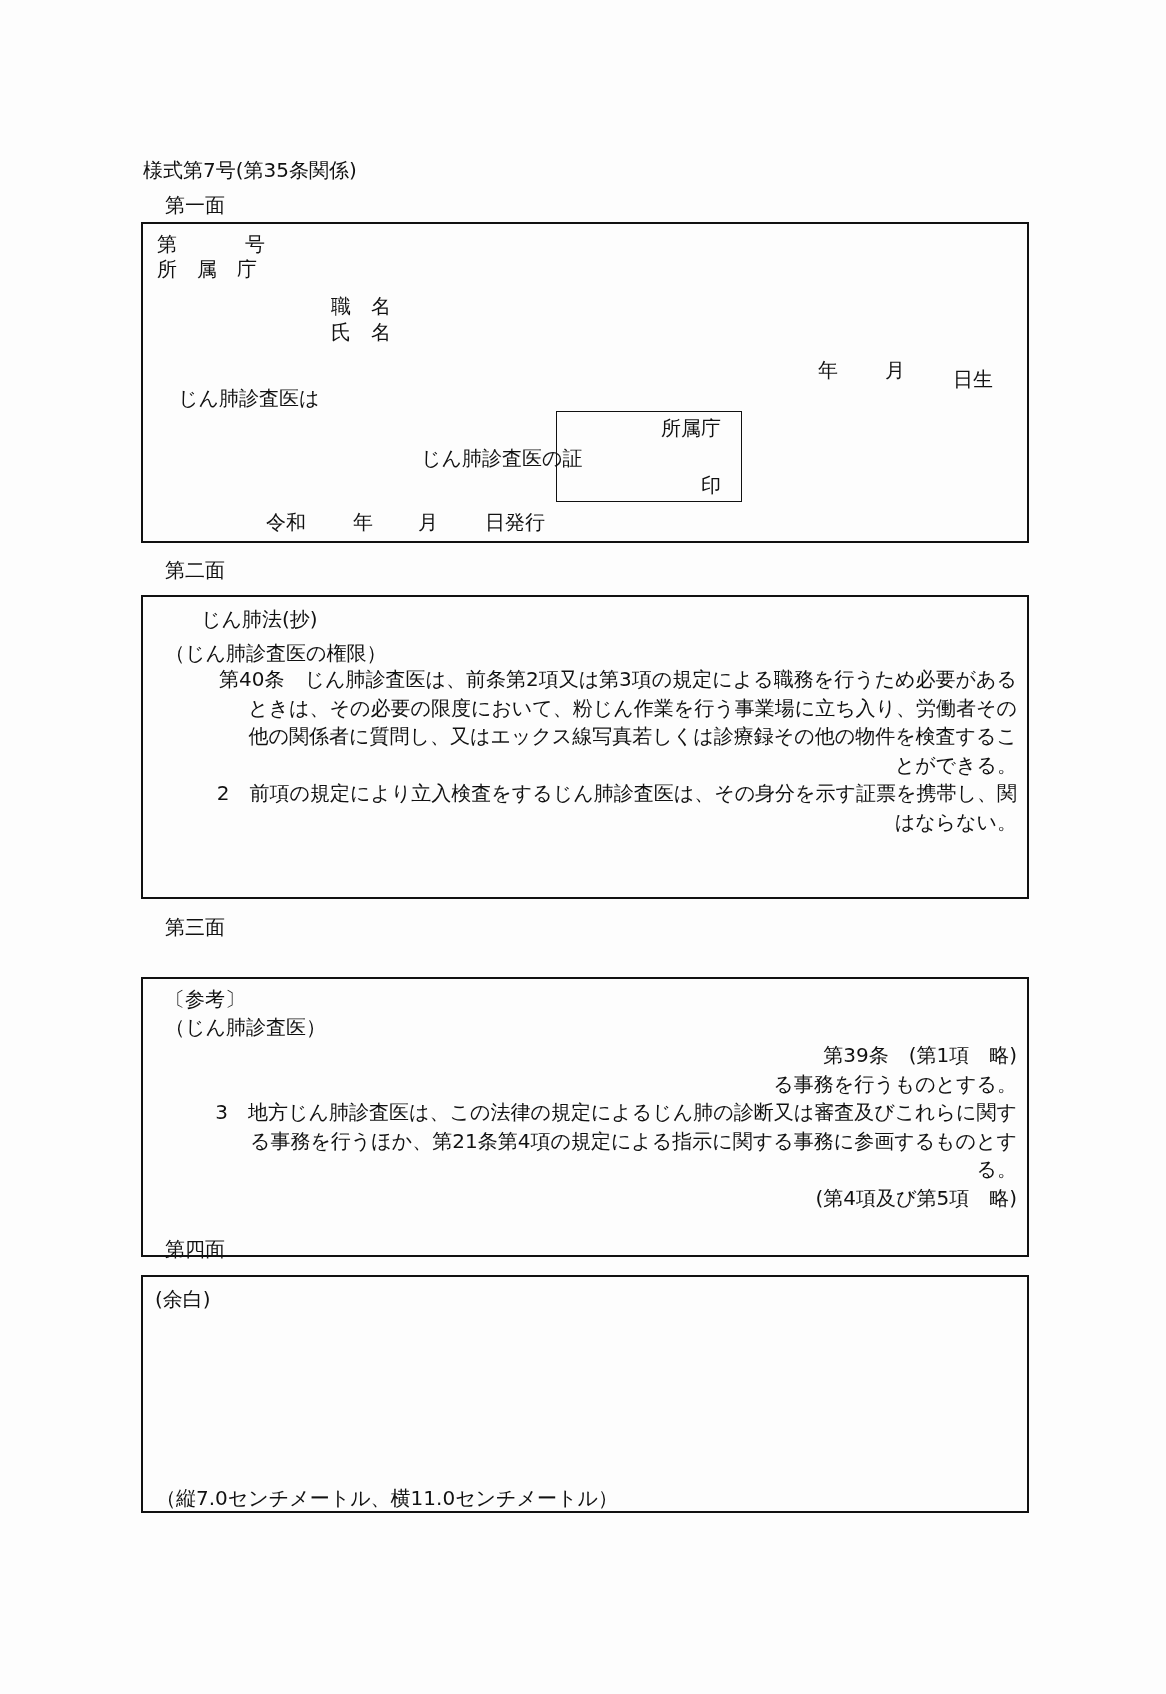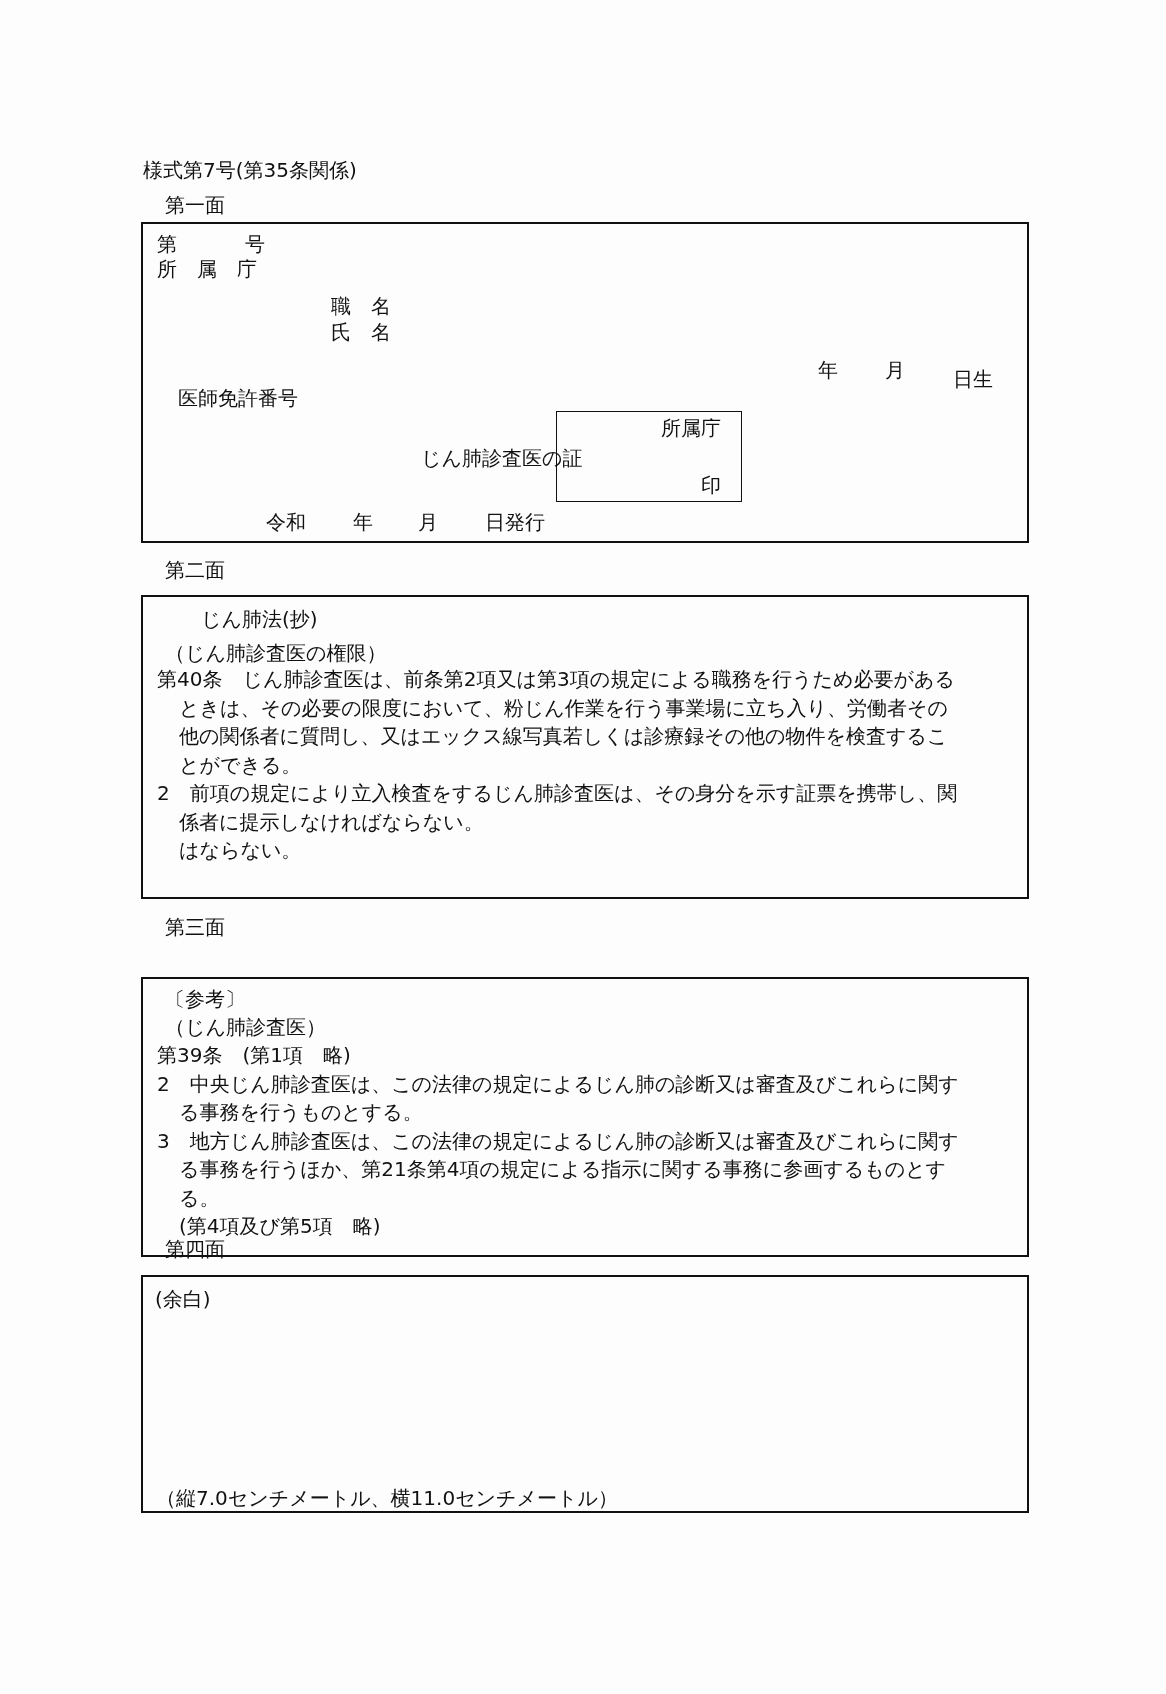--- a/index.html
+++ b/index.html
@@ -3,42 +3,42 @@
 <meta charset="utf-8">
 <style>
   html, body { margin:0; padding:0; }
   body {
     width:1166px; height:1694px; background:#fdfdfd; position:relative;
     font-family:"DejaVu Sans", "Liberation Sans", sans-serif;
     color:#111; font-size:20px; line-height:28.5px;
   }
   .abs { position:absolute; white-space:nowrap; }
   .box { position:absolute; border:2px solid #111; box-sizing:border-box; }
-  .para { position:absolute; left:14px; right:10px; }
+  .para { position:absolute; left:14px; right:10px;text-align:right; }
   .para .line { display:block; height:28.5px; white-space:nowrap; }
   .indent1 { padding-left:22px; }
 </style>
 </head>
 <body>
 
 <div class="abs" style="left:143px; top:156px;">様式第7号(第35条関係)</div>
 
 <div class="abs" style="left:165px; top:191px;">第一面</div>
 <div class="box" style="left:141px; top:222px; width:888px; height:321px;">
   <div class="abs" style="left:14px; top:6px;">第</div>
   <div class="abs" style="left:102px; top:6px;">号</div>
   <div class="abs" style="left:14px; top:31px;">所　属　庁</div>
   <div class="abs" style="left:188px; top:68px;">職　名</div>
   <div class="abs" style="left:188px; top:94px;">氏　名</div>
 
   <div class="abs" style="left:675px; top:132px;">年</div>
   <div class="abs" style="left:742px; top:132px;">月</div>
   <div class="abs" style="left:810px; top:132px;margin-top:9px;">日生</div>
 
-  <div class="abs" style="left:35px; top:160px;">医師免許番号</div>
+  <div class="abs" style="left:35px; top:160px;">じん肺診査医は</div>
 
   <div class="abs" style="left:278px; top:220px;">じん肺診査医の証</div>
 
   <div class="box" style="left:413px; top:187px; width:186px; height:91px; border-width:1.5px;">
     <div class="abs" style="right:20px; top:2px;">所属庁</div>
     <div class="abs" style="right:20px; top:59px;">印</div>
   </div>
 
   <div class="abs" style="left:123px; top:284px;">令和</div>
   <div class="abs" style="left:210px; top:284px;">年</div>
@@ -49,32 +49,30 @@
 <div class="abs" style="left:165px; top:556px;">第二面</div>
 <div class="box" style="left:141px; top:595px; width:888px; height:304px;">
   <div class="abs" style="left:58px; top:8px;">じん肺法(抄)</div>
   <div class="abs" style="left:22px; top:42px;">（じん肺診査医の権限）</div>
   <div class="para" style="top:68px;">
     <span class="line">第40条　じん肺診査医は、前条第2項又は第3項の規定による職務を行うため必要がある</span>
     <span class="line indent1">ときは、その必要の限度において、粉じん作業を行う事業場に立ち入り、労働者その</span>
     <span class="line indent1">他の関係者に質問し、又はエックス線写真若しくは診療録その他の物件を検査するこ</span>
     <span class="line indent1">とができる。</span>
     <span class="line">2　前項の規定により立入検査をするじん肺診査医は、その身分を示す証票を携帯し、関</span>
-    <span class="line indent1">係者に提示しなければならない。</span>
     <span class="line indent1">はならない。</span>
   </div>
 </div>
 
 <div class="abs" style="left:165px; top:913px;">第三面</div>
 <div class="box" style="left:141px; top:977px; width:888px; height:280px;">
   <div class="abs" style="left:22px; top:6px;">〔参考〕</div>
   <div class="abs" style="left:22px; top:34px;">（じん肺診査医）</div>
   <div class="para" style="top:62px;">
     <span class="line">第39条　(第1項　略)</span>
-    <span class="line">2　中央じん肺診査医は、この法律の規定によるじん肺の診断又は審査及びこれらに関す</span>
     <span class="line indent1">る事務を行うものとする。</span>
     <span class="line">3　地方じん肺診査医は、この法律の規定によるじん肺の診断又は審査及びこれらに関す</span>
     <span class="line indent1">る事務を行うほか、第21条第4項の規定による指示に関する事務に参画するものとす</span>
     <span class="line indent1">る。</span>
     <span class="line indent1">(第4項及び第5項　略)</span>
   </div>
 </div>
 
 <div class="abs" style="left:165px; top:1235px;">第四面</div>
 <div class="box" style="left:141px; top:1275px; width:888px; height:238px;">

